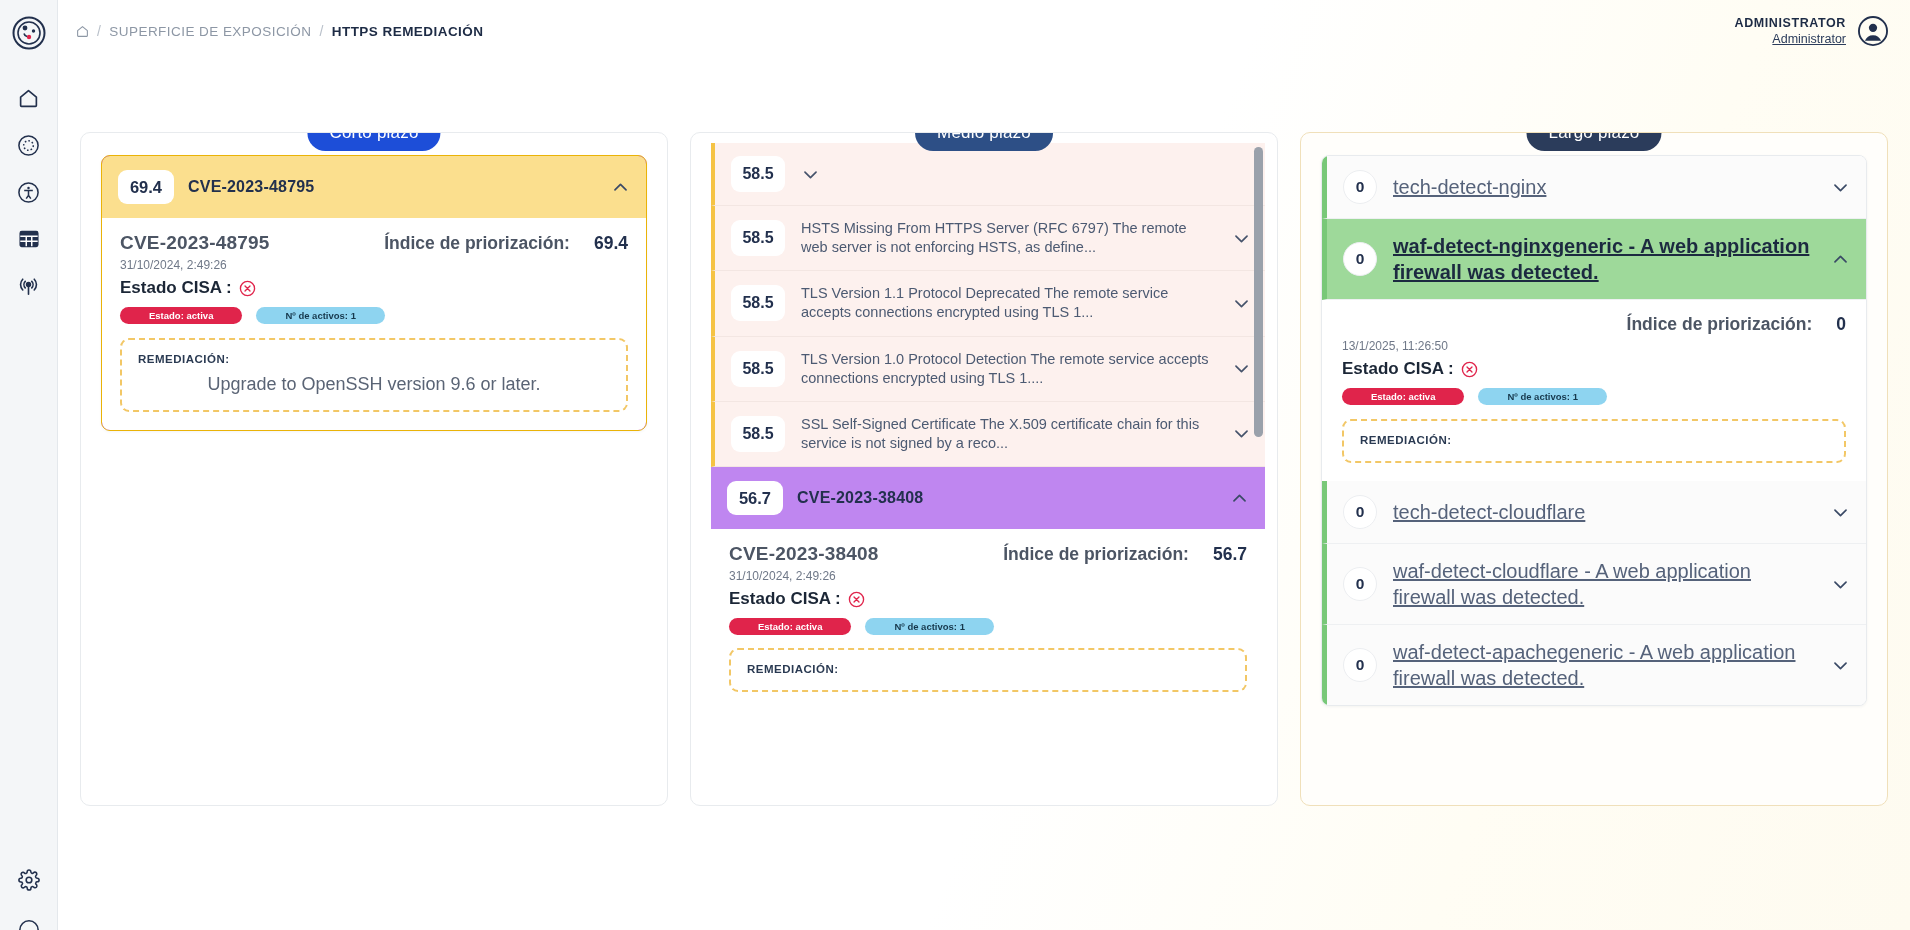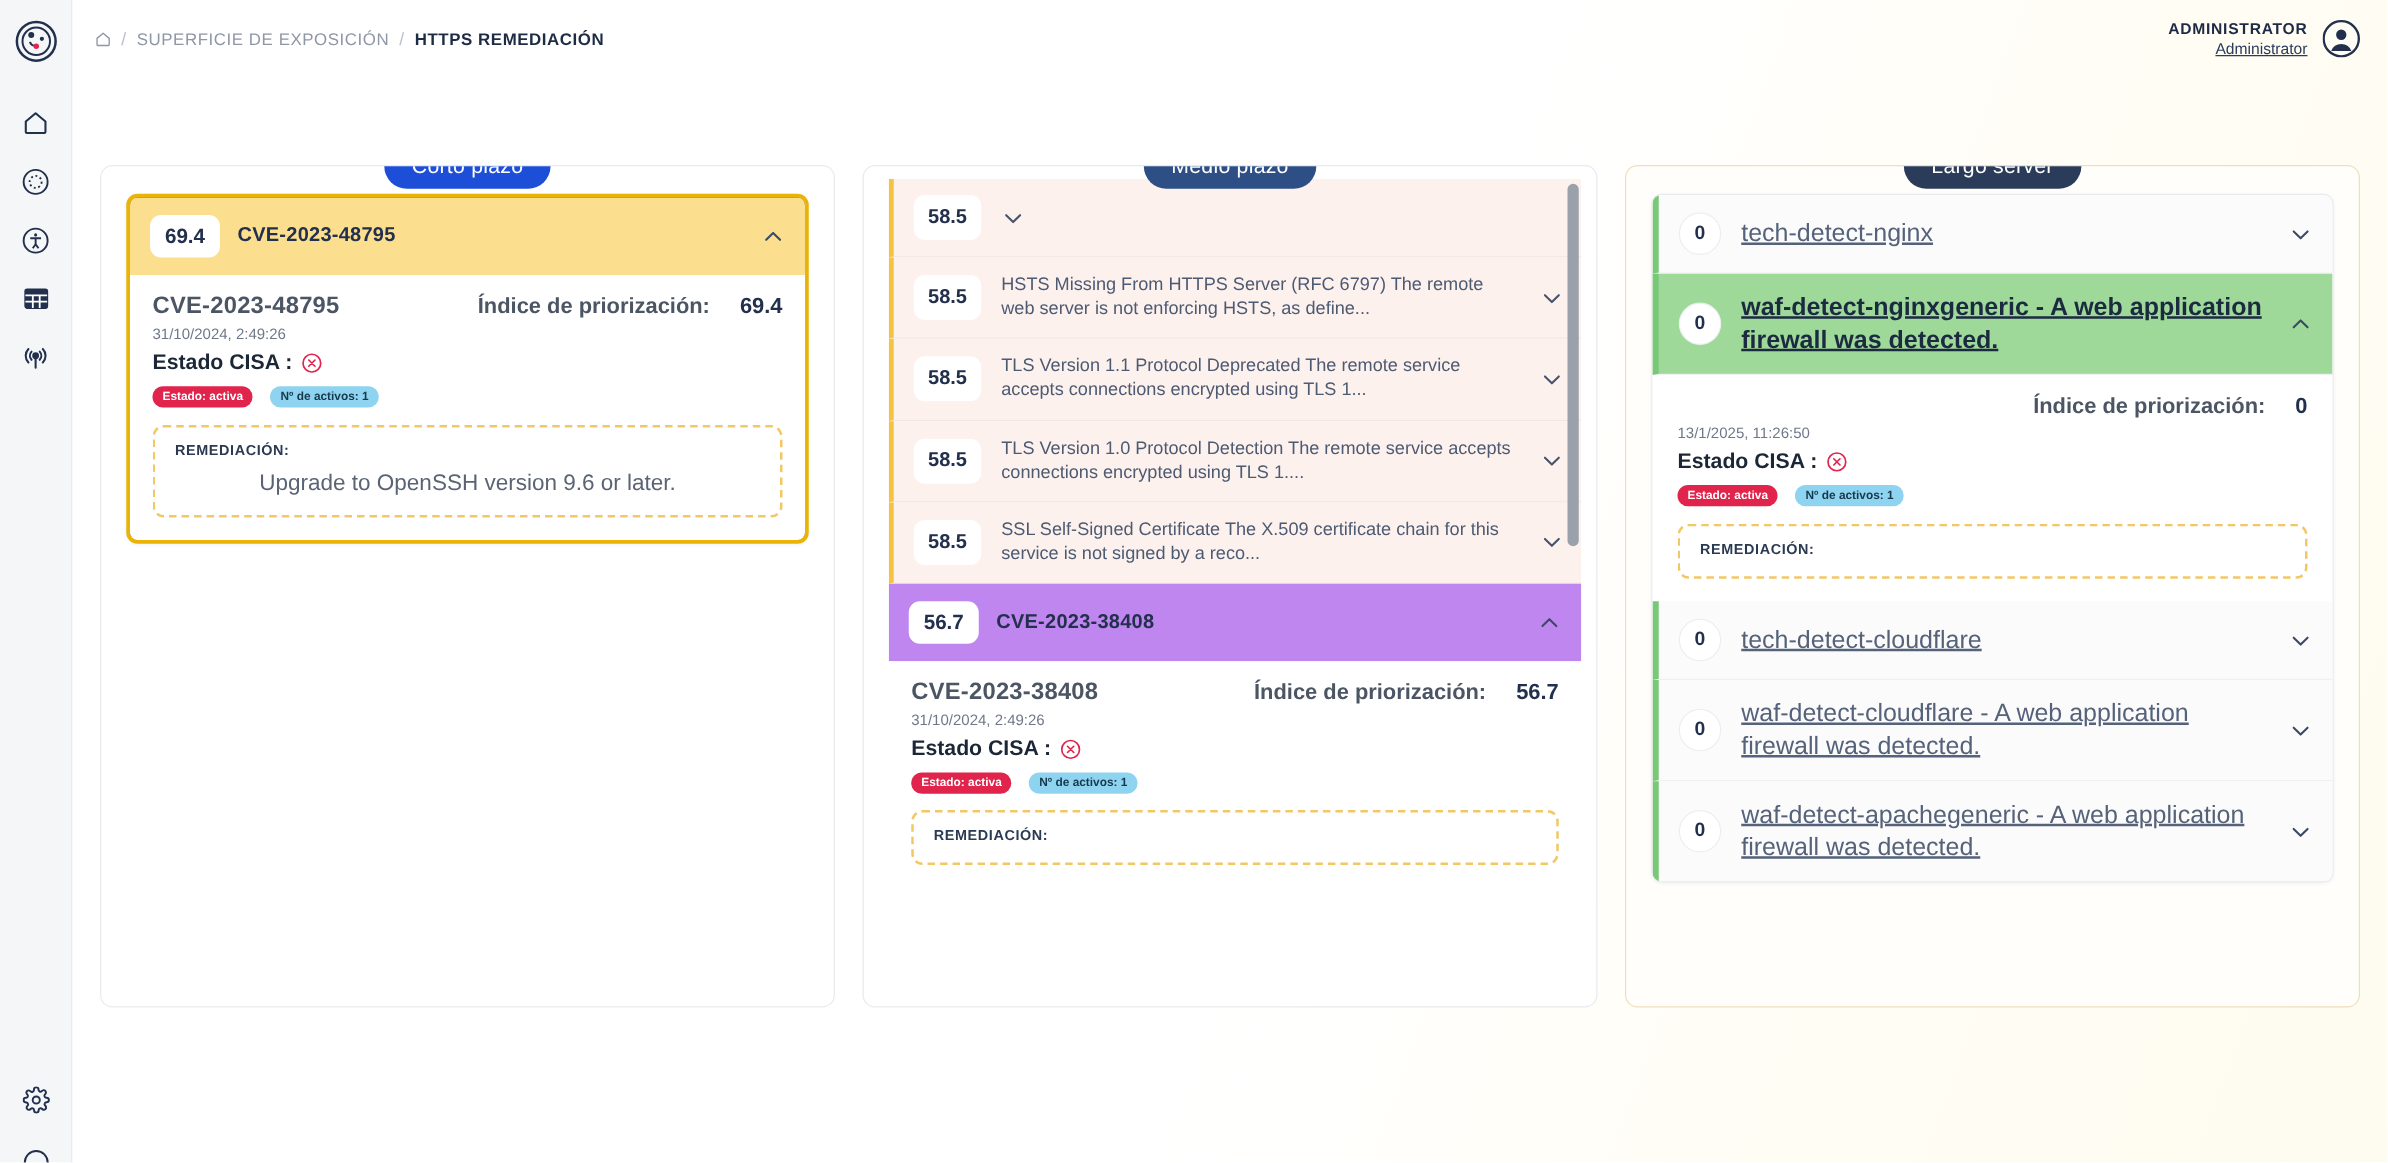--- a/index.html
+++ b/index.html
@@ -70,22 +70,22 @@
     padding: 8px 22px; border-radius: 20px;
     color: #ffffff; font-size: 17px; letter-spacing: .2px;
     white-space: nowrap; z-index: 5; cursor: pointer;
   }
 
   .col-body { height: 100%; padding: 22px 20px; overflow: hidden; position: relative; }
   .col-body.scroll { padding: 10px 12px 10px 20px; }
 
   
   .cve-card {
-    border: 3px solid #eab308; border-radius: 9px; overflow: hidden;
-    background: #a16207; box-shadow: 0 1px 3px rgba(20,30,60,.05);
+    border: 1px solid #eab308; border-radius: 9px; overflow: hidden;
+    background: #a21caf; box-shadow: 0 1px 3px rgba(20,30,60,.05);
   }
   .cve-head {
     display: flex; align-items: center; gap: 14px;
     padding: 14px 16px; cursor: pointer;
   }
   .cve-head.amber { background: #fbdf8e; }
   .cve-head.violet { background: #bf86f0; }
   .score-chip {
     background: #ffffff; border-radius: 9px;
     min-width: 56px; height: 34px;
@@ -98,21 +98,21 @@
   .cve-body { padding: 14px 18px 18px 18px; background: #fff; }
   .cve-row1 { display: flex; align-items: baseline; gap: 18px; }
   .cve-id { font-size: 19px; font-weight: 700; color: #4c5564; letter-spacing: .2px; }
   .idx-wrap { display: flex; align-items: center; gap: 24px; margin-left: auto; }
   .idx-label { font-size: 17.5px; font-weight: 700; color: #4c5564; }
   .idx-value { font-size: 17.5px; font-weight: 700; color: #22304d; }
   .cve-date { font-size: 12px; color: #6f7888; margin-top: 4px; }
   .cisa-line { display: flex; align-items: center; gap: 7px; margin-top: 6px; }
   .cisa-label { font-size: 17px; font-weight: 700; color: #1b2636; }
   .badges { display: flex; gap: 14px; margin-top: 9px; }
-  .badge { border-radius: 11px; padding: 3px 8px; font-size: 9.5px; font-weight: 700; color: #ffffff; white-space: nowrap; }
+  .badge { border-radius: 11px; padding: 3px 29px; font-size: 9.5px; font-weight: 700; color: #ffffff; white-space: nowrap; }
   .badge.red { background: #e0244b; }
   .badge.blue { background: #8ed4f0; color: #16384c; }
 
   .remed-box {
     margin-top: 14px; border: 2px dashed #f2c766; border-radius: 9px;
     padding: 13px 16px 15px 16px;
   }
   .remed-title { font-size: 11.5px; font-weight: 700; color: #2a3a52; letter-spacing: .5px; }
   .remed-text { font-size: 18px; color: #5a6475; margin-top: 9px; text-align: center; }
 
@@ -404,21 +404,21 @@
                 <div class="remed-title">REMEDIACIÓN:</div>
               </div>
             </div>
 
             <div class="scrollbar"></div>
           </div>
         </div>
       </div>
 
       <div class="column accent-warm">
-        <div class="col-pill" style="background:#2b3c5b;">Largo server</div>
+        <div class="col-pill" style="background:#2b3c5b;">Largo plazo</div>
         <div class="col-body">
 
           <div class="tech-card">
 
             <div class="tech-row">
               <span class="tech-score">0</span>
               <span class="tech-label">tech-detect-nginx</span>
               <span class="tech-chev">
                 <svg width="19" height="19" viewBox="0 0 24 24" fill="none" stroke="#3a4a66" stroke-width="2.1" stroke-linecap="round" stroke-linejoin="round">
                     <path d="M5 9l7 7 7-7"></path>

